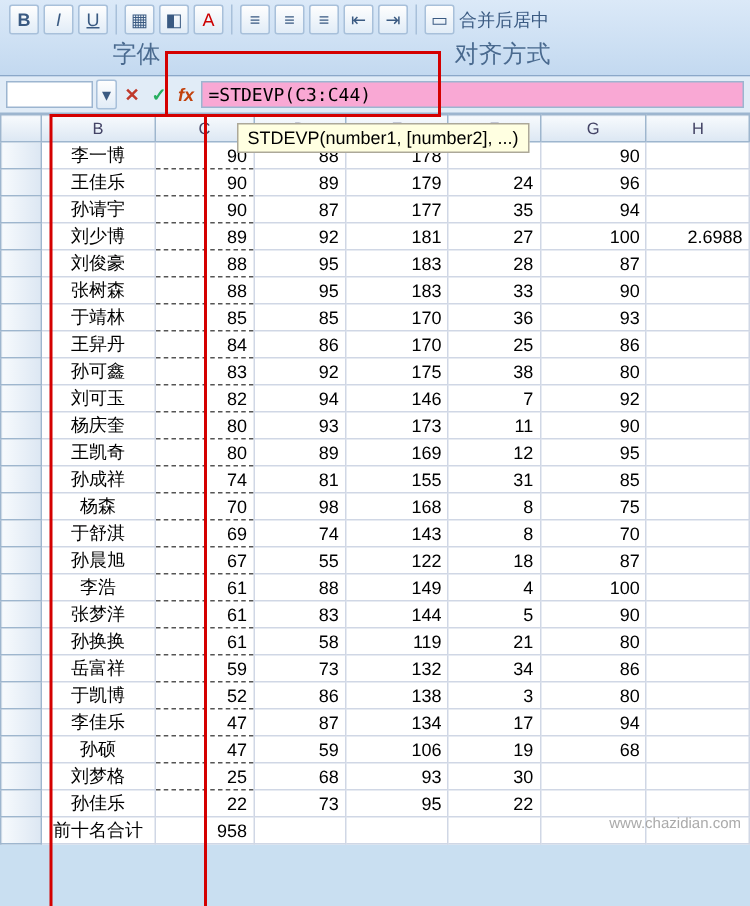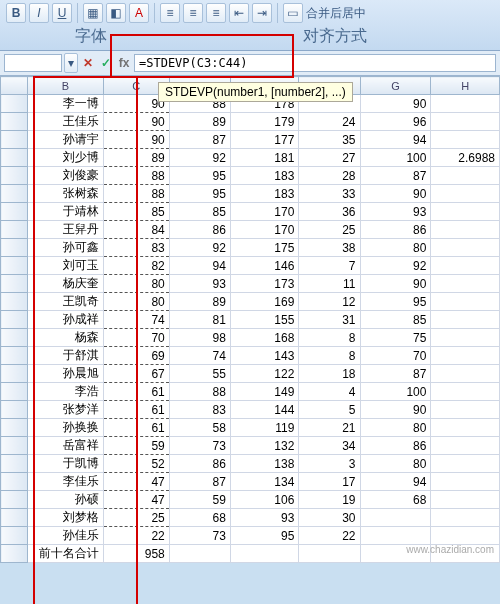--- a/index.html
+++ b/index.html
@@ -6,30 +6,30 @@
 body{background:#c9dff1;width:500px;height:604px;overflow:hidden}
 .ribbon{background:linear-gradient(#dbe9f8,#c3d9f0);border-bottom:1px solid #8ba8c9;padding:3px 6px}
 .ribbon-row{display:flex;gap:3px;align-items:center}
 .rbtn{width:20px;height:20px;border:1px solid #a8c0da;background:linear-gradient(#fefefe,#e1ecf7);border-radius:2px;display:flex;align-items:center;justify-content:center;color:#3a5a82}
 .sep{width:1px;height:20px;background:#a8c0da;margin:0 2px}
 .grp-labels{display:flex;margin-top:3px;color:#4a6a8f}
 .glbl{text-align:center;flex:1;font-size:16px}
 .fbar{display:flex;align-items:center;background:#e1ecf7;border-bottom:1px solid #9cb5d0;padding:2px 4px;gap:2px}
 .namebox{width:58px;height:18px;border:1px solid #9cb5d0;background:#fff}
 .fic{width:16px;height:16px;display:flex;align-items:center;justify-content:center;font-weight:bold}
-.fic.x{color:#c0392b}.fic.c{color:#27ae60}.fic.fx{color:#737373;}
-.finput{flex:1;height:18px;border:1px solid #9cb5d0;background:#ffffff;padding:0 4px;display:flex;align-items:center;font-family:monospace}
+.fic.x{color:#c0392b}.fic.c{color:#27ae60}.fic.fx{color:#c2410c;font-style:italic}
+.finput{flex:1;height:18px;border:1px solid #9cb5d0;background:#f9a8d4;padding:0 4px;display:flex;align-items:center;font-family:monospace}
 .tooltip{position:absolute;left:158px;top:82px;background:#ffffe1;border:1px solid #aca899;padding:2px 6px;font-size:11px;z-index:5}
 .tooltip b{font-weight:normal}
 .grid{position:relative;background:#fff}
 table{border-collapse:collapse;width:100%;table-layout:fixed}
 th{background:linear-gradient(#f7fafd,#dce7f3);border:1px solid #9eb6ce;color:#446;font-weight:normal;height:18px;font-size:11px}
 th.rh{width:22px}
 td{border:1px solid #d0d7e5;height:18px;padding:0 4px;color:#000;white-space:nowrap;overflow:hidden}
-td.cB{text-align:right}
+td.cB{text-align:center}
 td.num{text-align:right}
 .rowh{background:linear-gradient(90deg,#f7fafd,#dce7f3);border:1px solid #9eb6ce;text-align:center;color:#446;width:22px;font-size:11px}
 .marq{border:1.5px dashed #555}
 .red-box{position:absolute;border:2px solid #d40000;pointer-events:none}
 .watermark{position:absolute;bottom:8px;right:6px;color:#aaa;font-size:10px;font-family:Arial}
 </style>
 </head>
 <body>
 
 <div class="ribbon">

